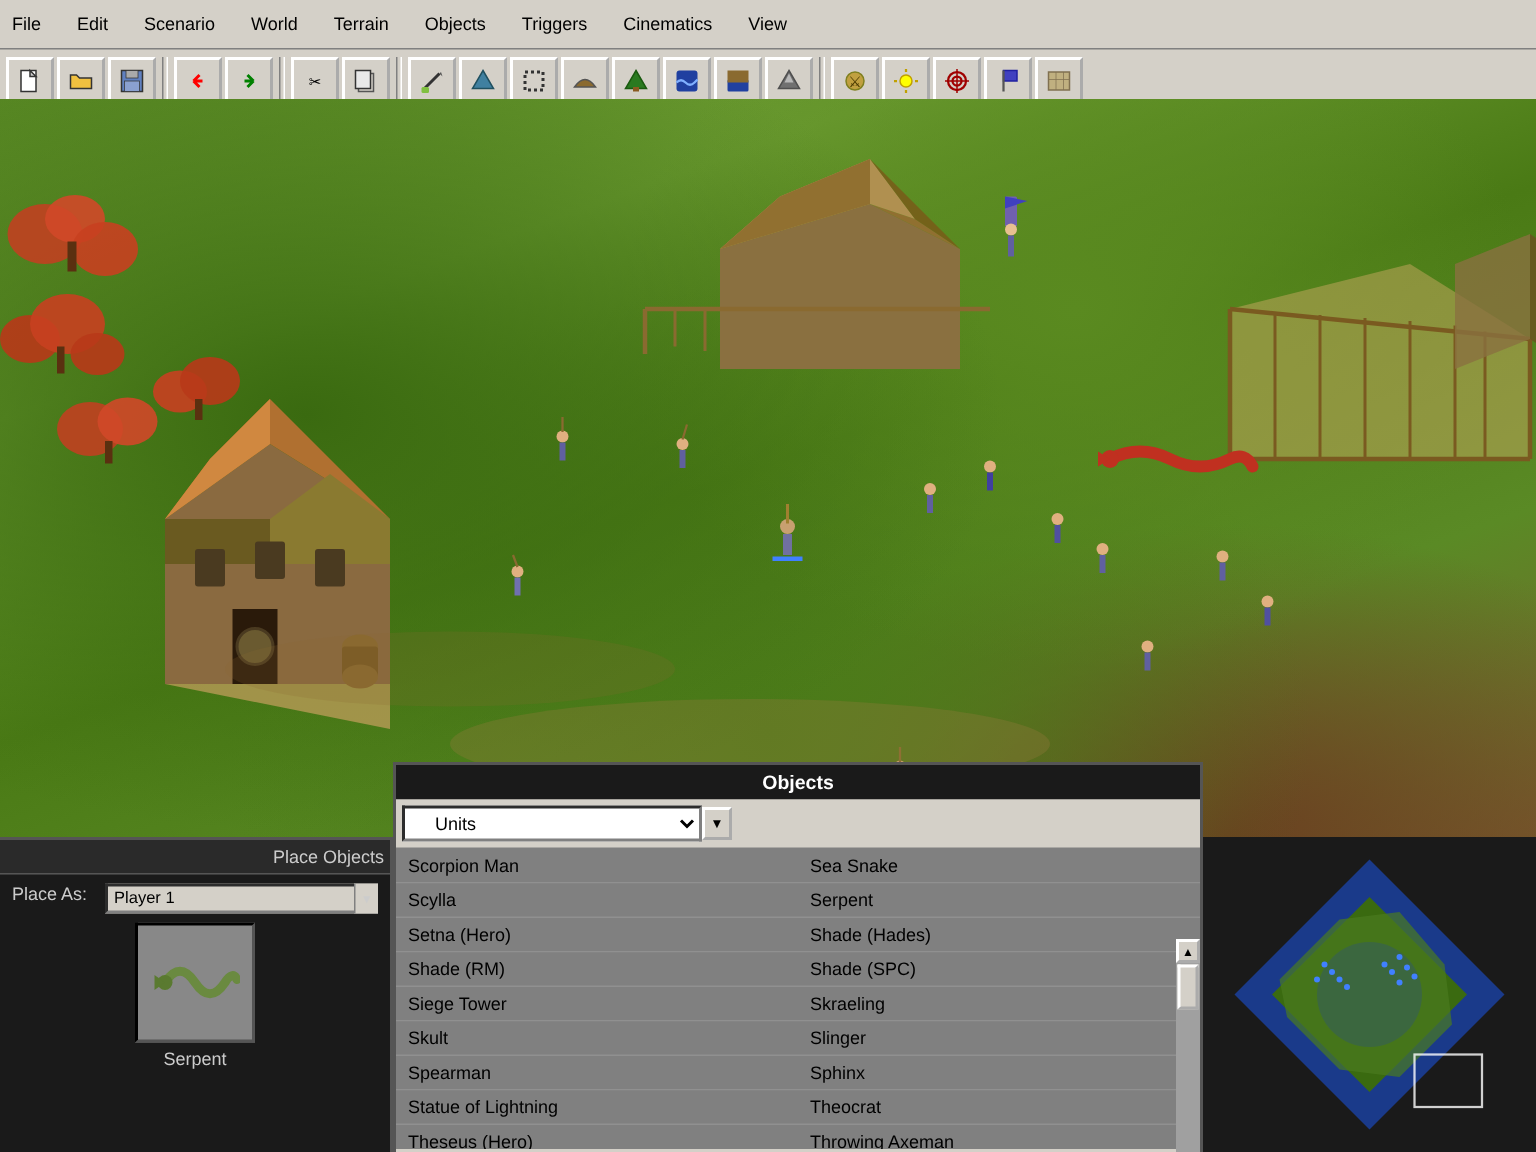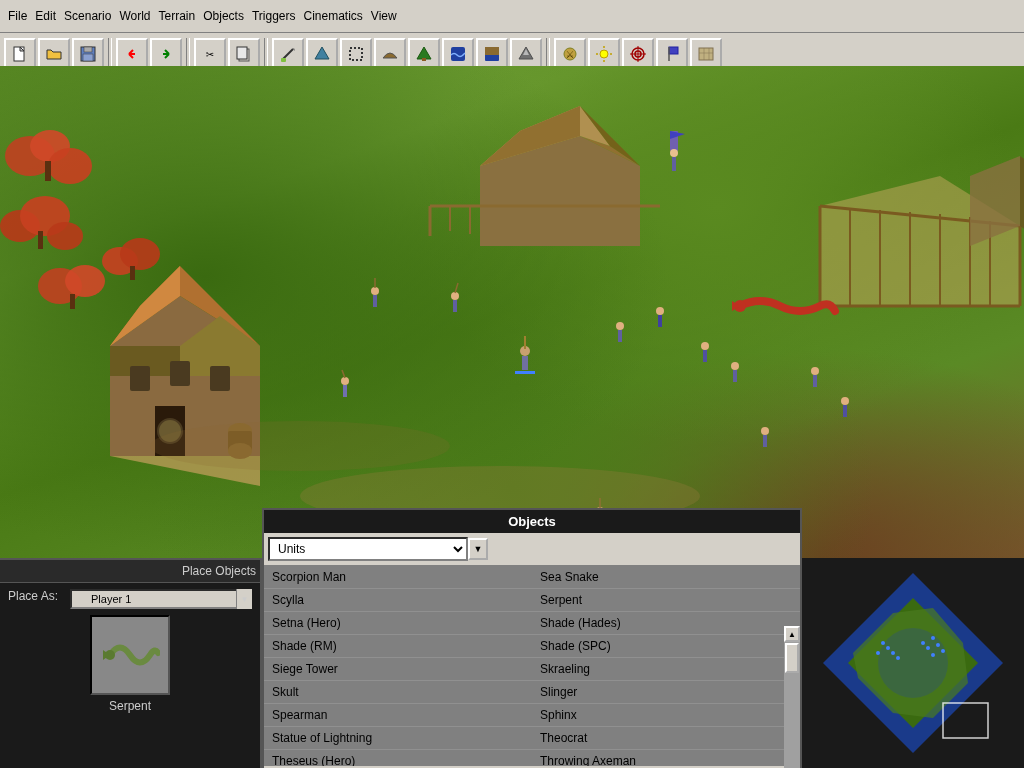--- a/index.html
+++ b/index.html
@@ -7,20 +7,21 @@
 
     
     #menubar {
       width: 100%;
       height: 22px;
       background: #d4d0c8;
       border-bottom: 1px solid #808080;
       display: flex;
       align-items: center;
       padding: 16px 4px;
+      gap: 16px;
     }
     .menu-item {
       cursor: pointer;
       padding: 2px 4px;
       font-size: 12px;
       color: #000;
     }
 
     
     #toolbar {
@@ -88,21 +89,21 @@
       display: flex;
       padding: 6px 8px;
       gap: 12px;
       color: #ccc;
       font-size: 12px;
     }
     .player-select {
       flex: 1;
       background: #d4d0c8;
       border: 2px inset #808080;
-      padding: 2px 19px;
+      padding: 2px 4px;
       font-size: 11px;
       appearance: none;
       cursor: pointer;
     }
     .select-wrapper {
       position: relative;
       flex: 1;
       display: flex;
       align-items: center;
     }
@@ -162,21 +163,21 @@
       display: flex;
       align-items: center;
       padding: 4px;
       background: #d4d0c8;
       border-bottom: 1px solid #808080;
     }
     .objects-filter-select {
       width: 200px;
       background: #fff;
       border: 2px inset #808080;
-      padding: 2px 4px;
+      padding: 2px 16px;
       font-size: 12px;
     }
     .objects-filter-arrow {
       width: 20px;
       height: 22px;
       background: #d4d0c8;
       border: 2px outset #fff;
       display: flex;
       align-items: center;
       justify-content: center;

